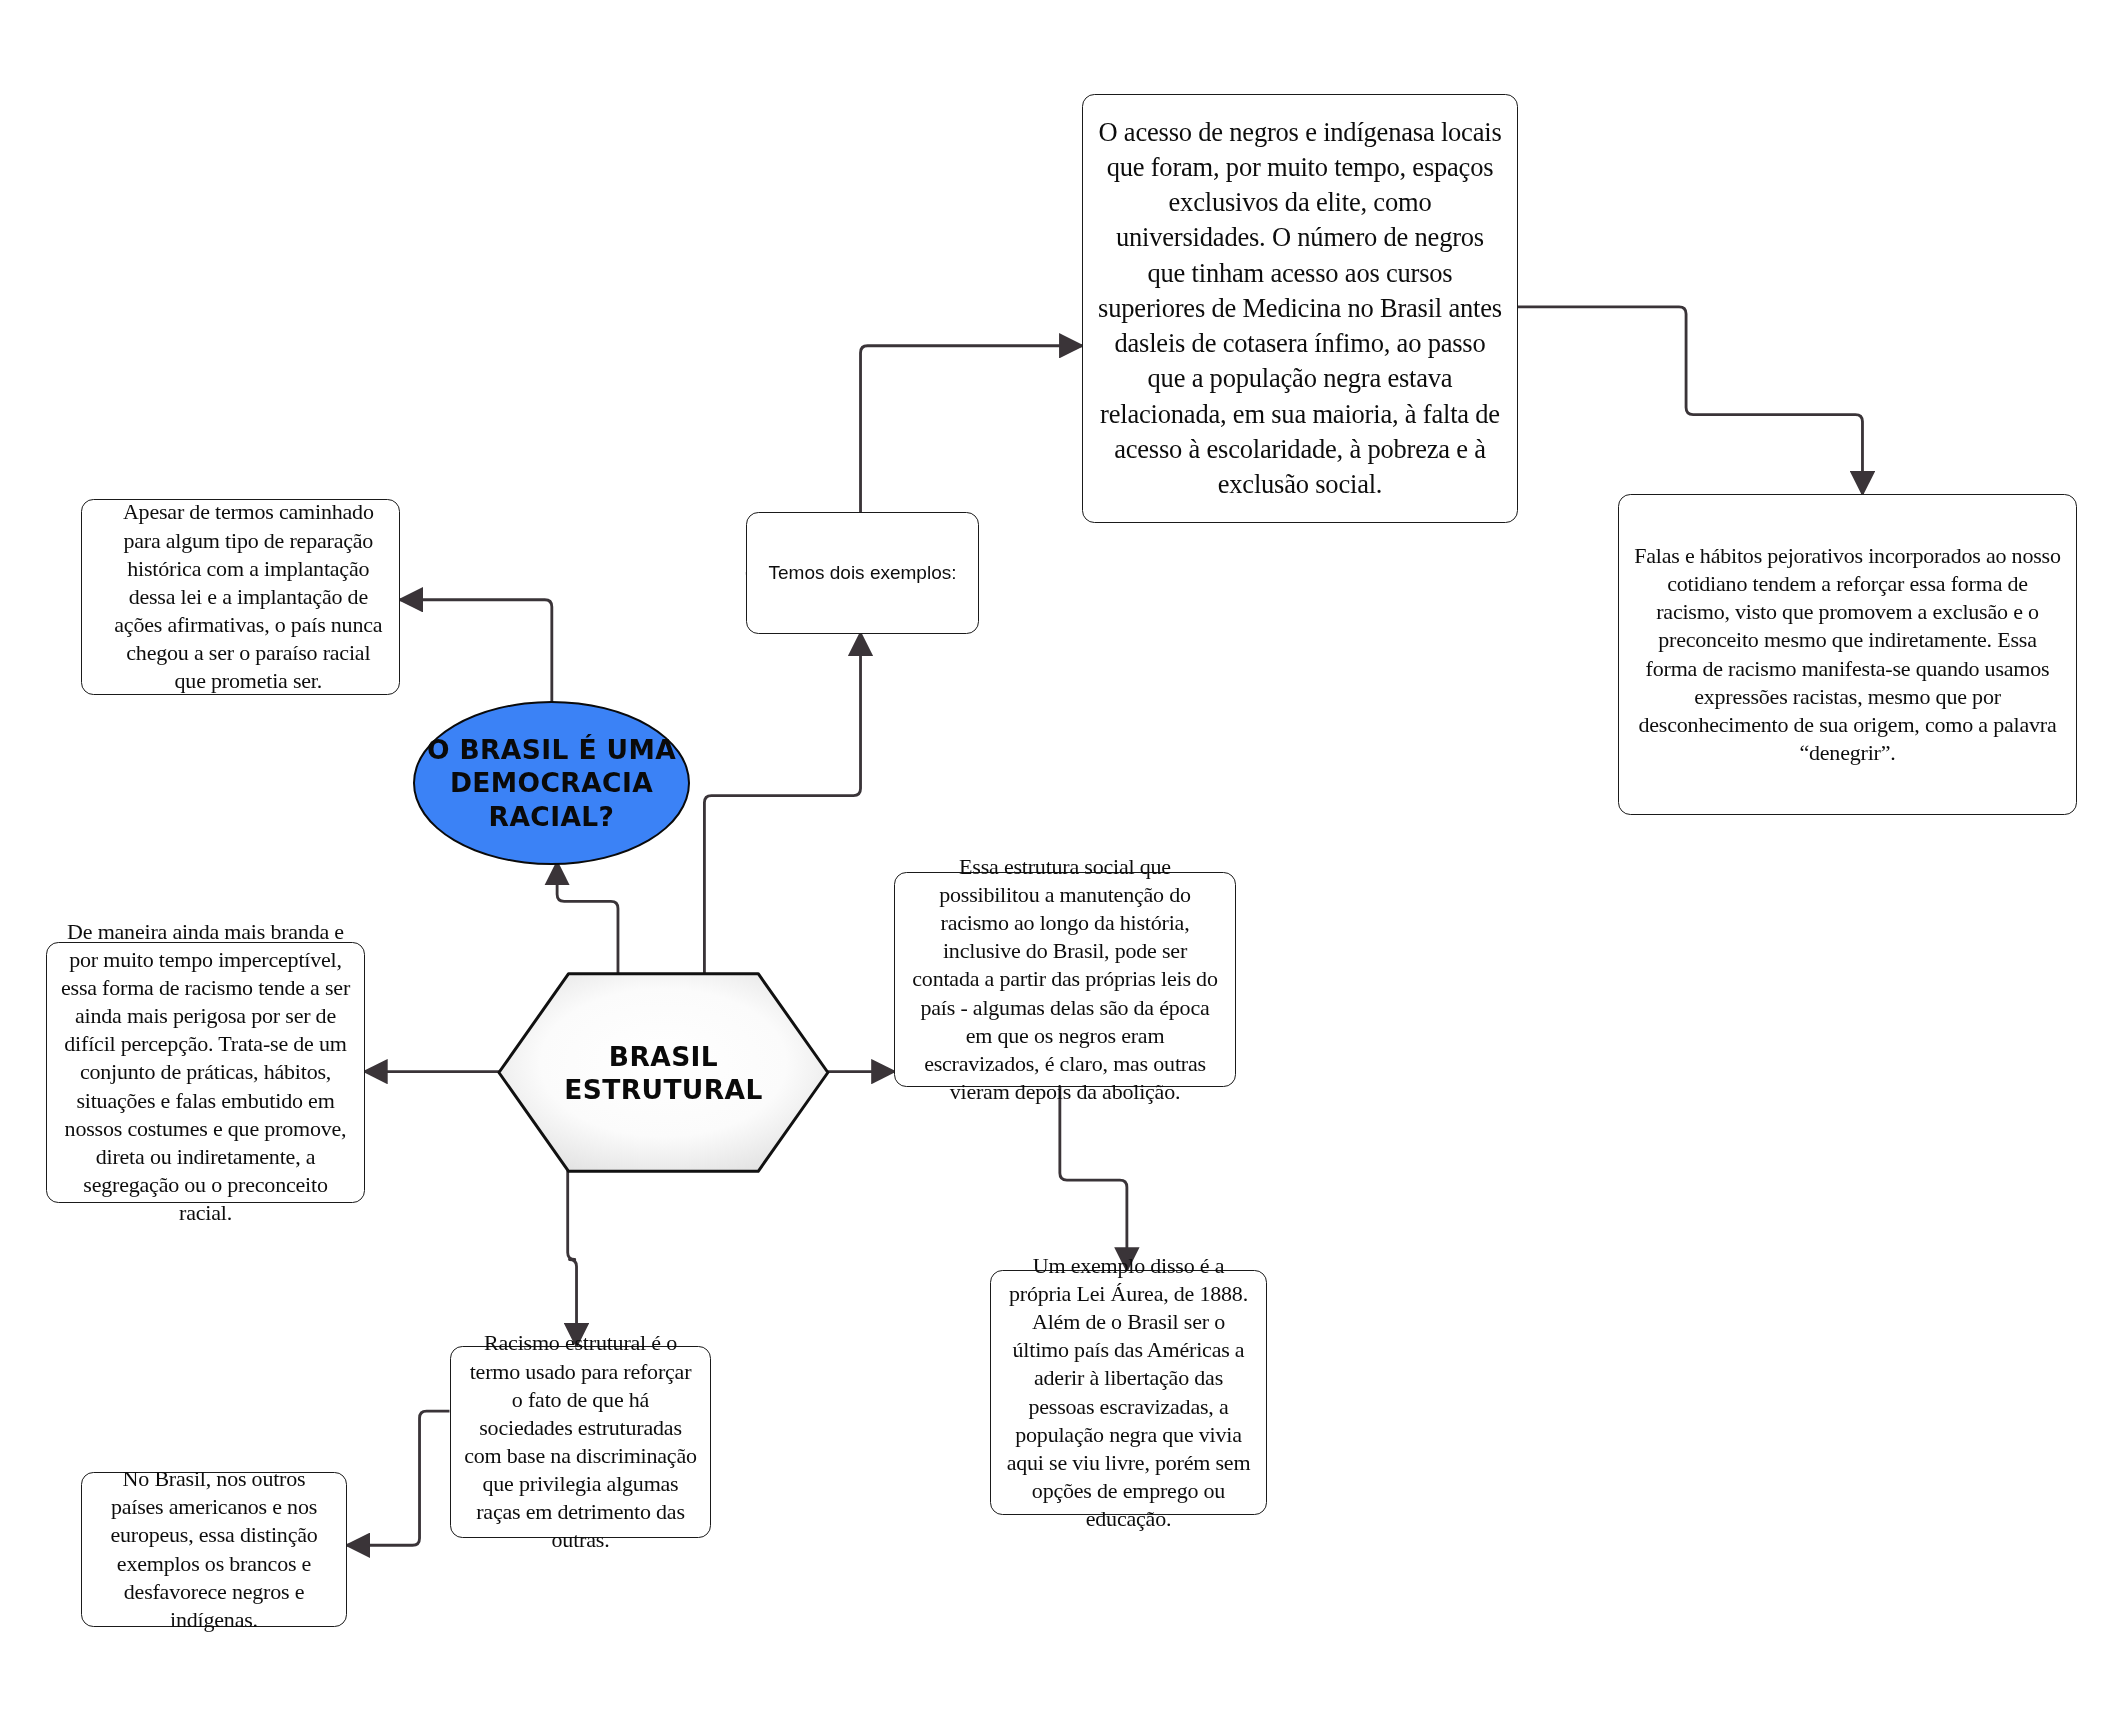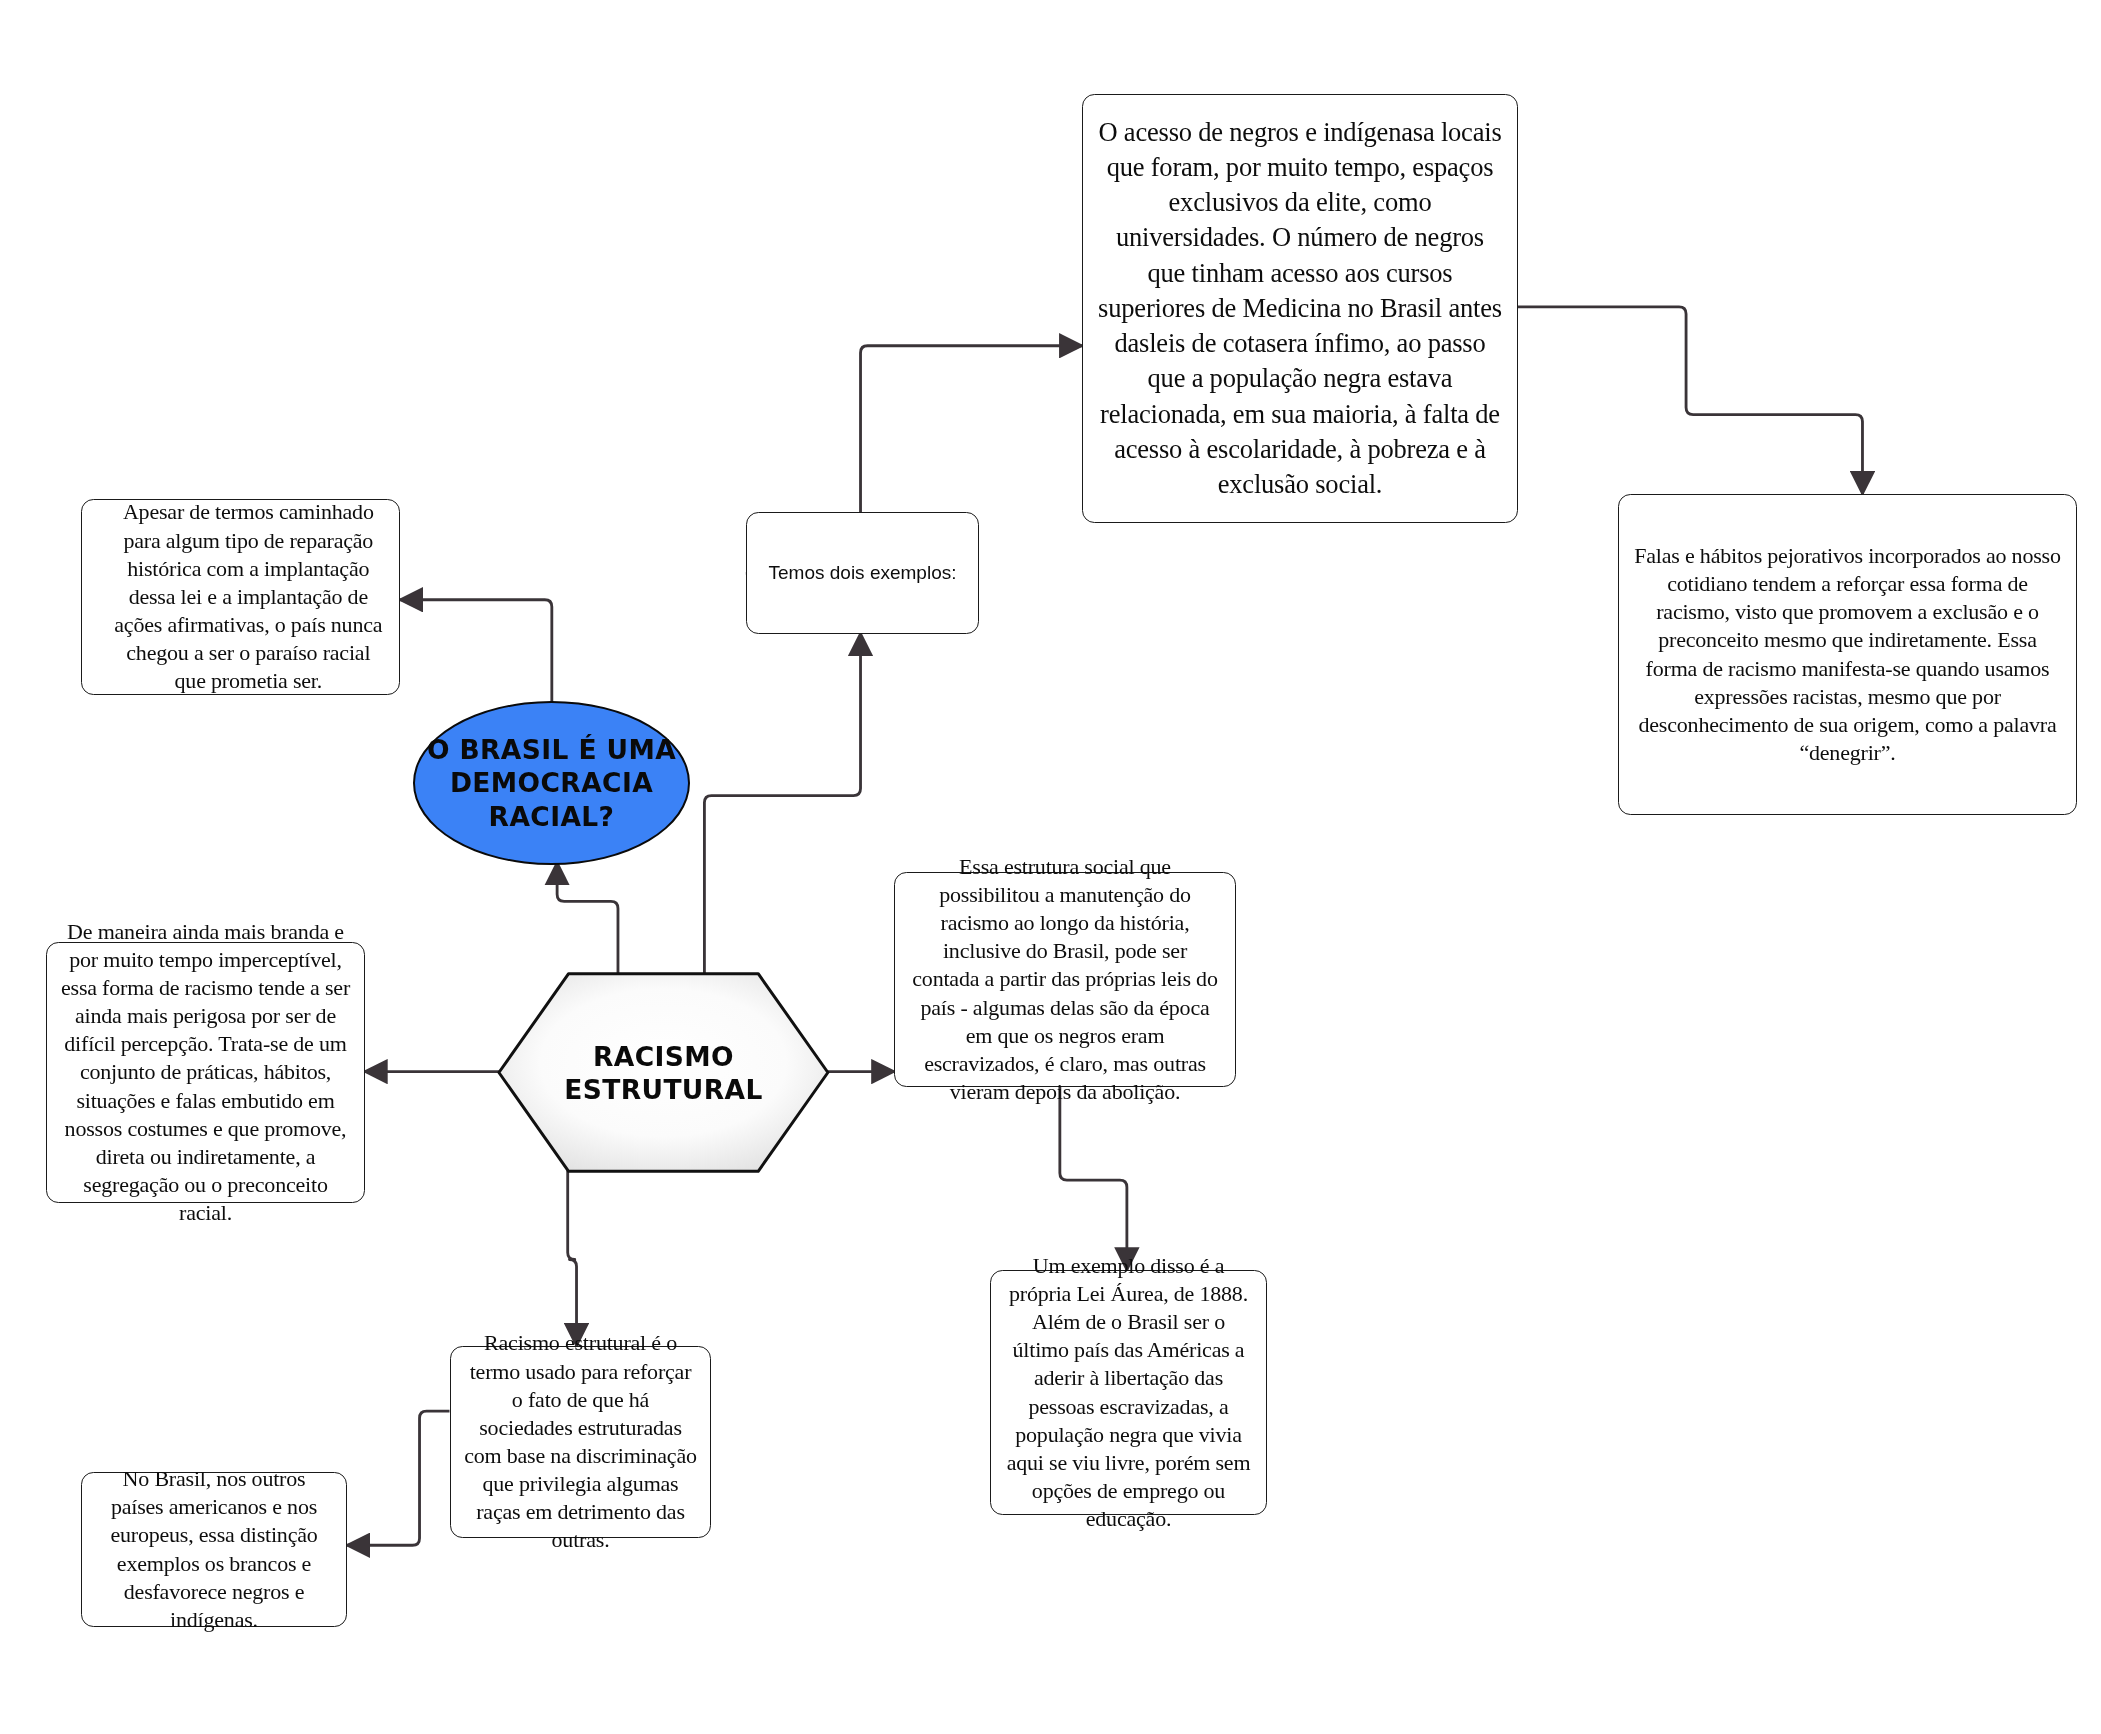--- a/index.html
+++ b/index.html
@@ -160,21 +160,21 @@
   <div class="node oval" style="left:401px; top:701px; width:277px; height:164px;">
     <span class="oval-text">
       <span>O BRASIL É UMA</span><br>
       <span>DEMOCRACIA RACIAL?</span>
     </span>
   </div>
 
   <div class="hexagon-wrap" style="left:487px; top:974px; width:329px; height:198px;">
     <div class="hex-text">
       <div>
-        <span>RACISMO</span><br>
+        <span>BRASIL</span><br>
         <span>ESTRUTURAL</span>
       </div>
     </div>
   </div>
 
   <div class="node box" style="left:34px; top:942px; width:319px; height:261px;">
     <span class="box-text">De maneira ainda mais branda e por muito tempo imperceptível, essa forma de racismo tende a ser ainda mais perigosa por ser de difícil percepção. Trata-se de um conjunto de práticas, hábitos, situações e falas embutido em nossos costumes e que promove, direta ou indiretamente, a segregação ou o preconceito racial.</span>
   </div>
 
   <div class="node box" style="left:882px; top:872px; width:342px; height:215px;">

